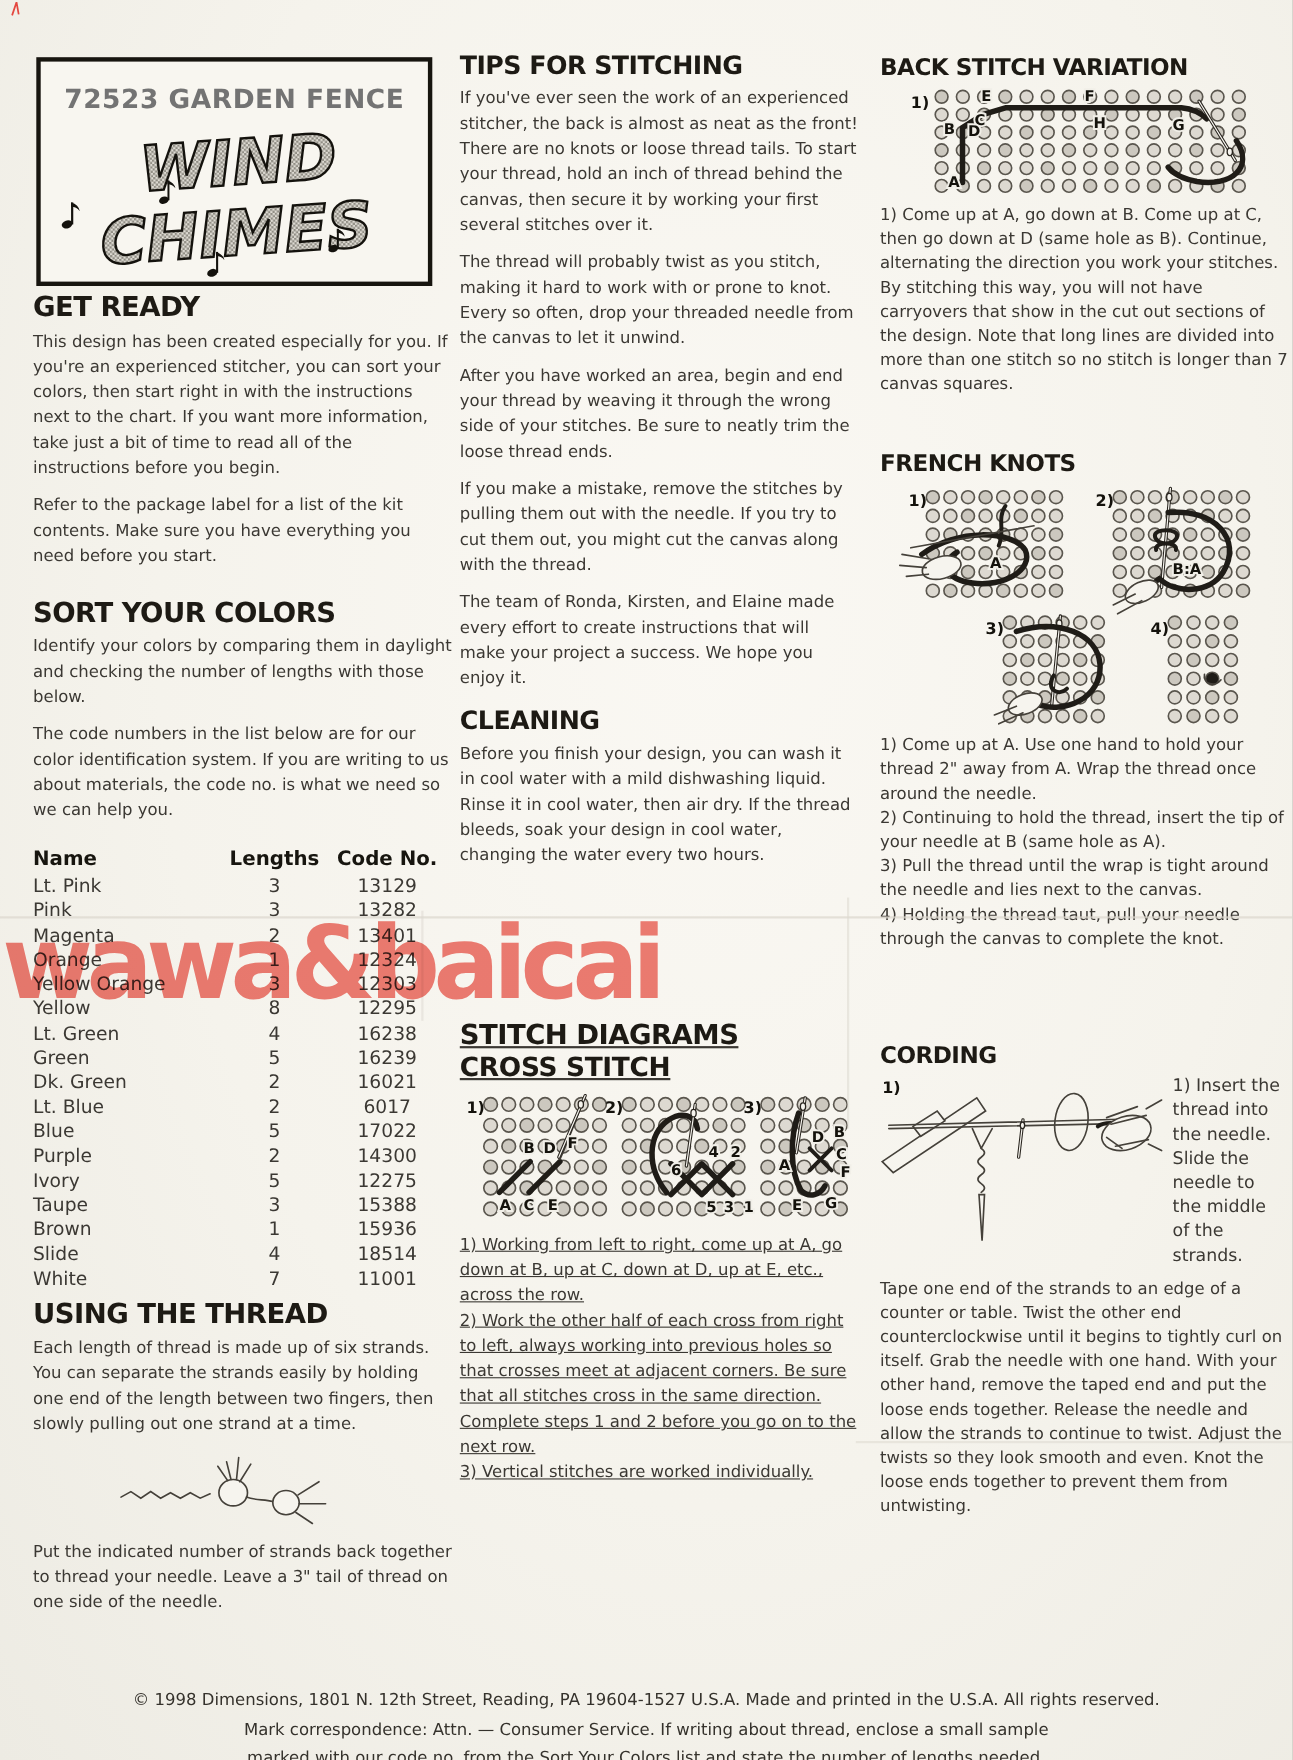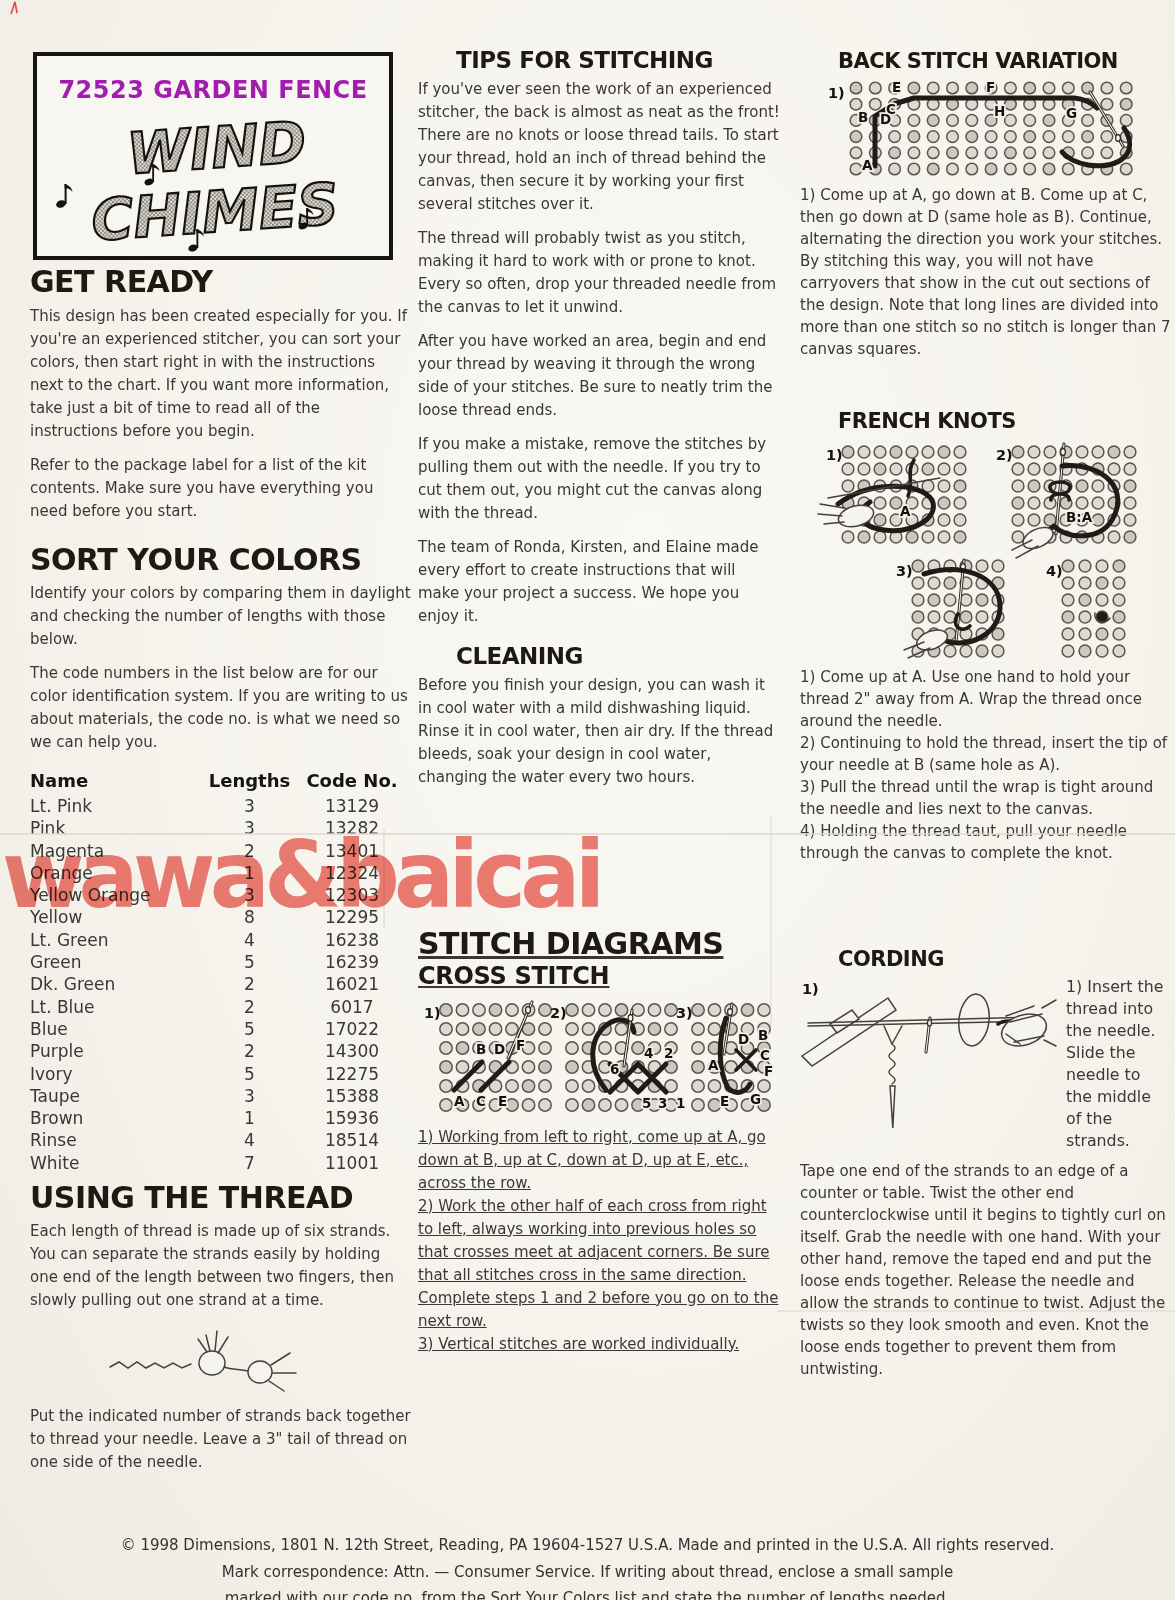--- a/index.html
+++ b/index.html
@@ -1,29 +1,29 @@
 <!DOCTYPE html>
 <html><head>
 <meta charset="utf-8">
 <style>
   html,body{margin:0;padding:0;background:#b0aca4;}
   #page{position:relative;width:1175px;height:1600px;margin:0 auto;overflow:hidden;
         background:#f6f4ee;
         background-image:radial-gradient(ellipse at 55% 35%, #faf8f3 0%, #f5f3ec 55%, #edebe3 100%);
         font-family:"DejaVu Sans",sans-serif;color:#3b3833;}
   .abs{position:absolute;}
-  h2{margin:0;font-size:30px;line-height:1.05;font-weight:bold;color:#1d1a14;letter-spacing:-0.5px;}
+  h2{margin:0;font-size:25px;line-height:1.05;font-weight:bold;color:#1d1a14;letter-spacing:-0.5px;}
   h3{margin:0;font-size:24px;font-weight:bold;color:#1d1a14;letter-spacing:-0.3px;}
-  .col h2.small{font-size:21px;margin-left:38px;}
+  .col h2.small{font-size:21px;}
   p{margin:0 0 11px 0;font-size:15px;line-height:23px;}
   .rcol p{line-height:22px;margin-bottom:10px;}
   .steps p{margin:0;}
   
   .logo-box{left:33px;top:52px;width:352px;height:200px;border:4px solid #17150f;background:#f8f6f0;}
-  .kit-line{text-align:center;margin-top:20px;font-size:24px;font-weight:bold;letter-spacing:0.5px;color:#a21caf;}
+  .kit-line{text-align:center;margin-top:20px;font-size:24px;font-weight:bold;letter-spacing:0.5px;color:#737373;}
   
   .ctable{left:30px;top:770px;width:382px;font-size:17px;}
   .ctable .tr{display:flex;height:22.3px;align-items:baseline;}
   .ctable .th{font-weight:bold;font-size:18px;color:#17150f;height:26px;}
   .ctable .c0{width:172px;}
   .ctable .c1{width:95px;text-align:center;}
   .ctable .c2{width:110px;text-align:center;}
   
   .footer{left:0;top:1532px;width:1175px;text-align:center;font-size:15px;line-height:26.5px;color:#35322c;}
   
@@ -187,21 +187,21 @@
           <span class="td c0">Taupe</span>
           <span class="td c1">3</span>
           <span class="td c2">15388</span>
         </div>
         <div class="tr">
           <span class="td c0">Brown</span>
           <span class="td c1">1</span>
           <span class="td c2">15936</span>
         </div>
         <div class="tr">
-          <span class="td c0">Rinse</span>
+          <span class="td c0">Slide</span>
           <span class="td c1">4</span>
           <span class="td c2">18514</span>
         </div>
         <div class="tr">
           <span class="td c0">White</span>
           <span class="td c1">7</span>
           <span class="td c2">11001</span>
         </div>
       </div>
   </div>

